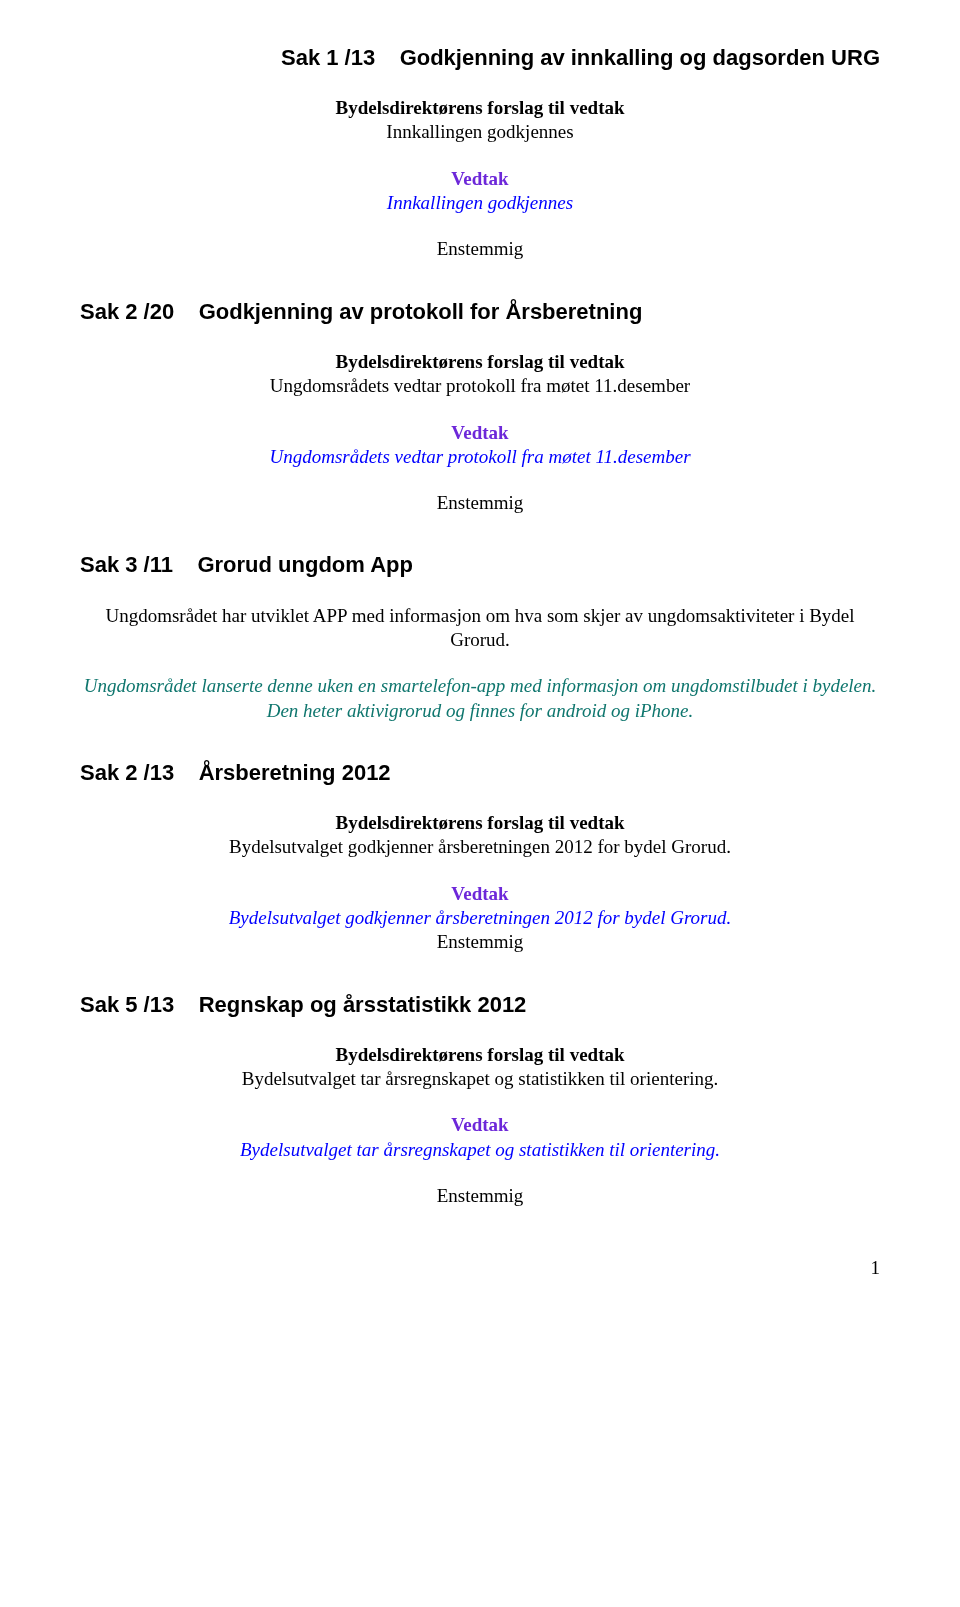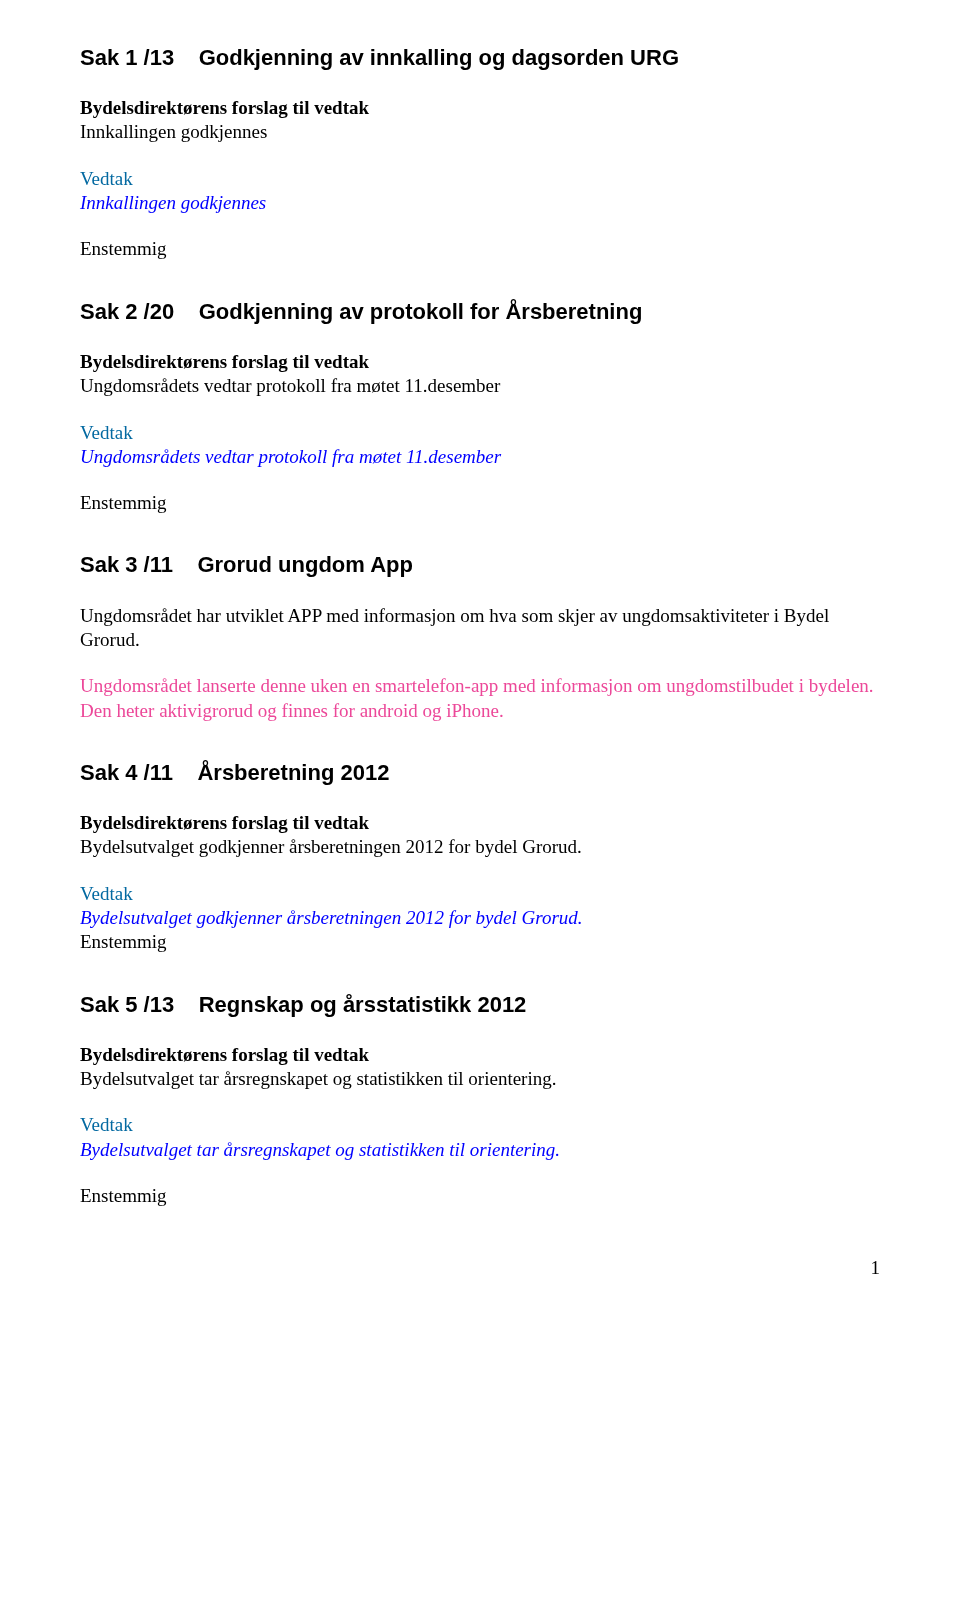--- a/index.html
+++ b/index.html
@@ -16,47 +16,50 @@
   .heading-row {
     font-family: Arial, Helvetica, sans-serif;
     font-weight: bold;
     font-size: 22px;
     color: #000000;
     margin-top: 36px;
     margin-bottom: 24px;
   }
   .heading-row.first {
     margin-top: 0;
+    text-align: right;
   }
   .heading-num {
     display: inline-block;
   }
   .heading-title {
     display: inline-block;
   }
   .label-bold {
     font-weight: bold;
     color: #000000;
   }
   .label-blue {
-    font-weight: normal;
-    color: #0369a1;
+    font-weight: bold;
+    color: #6d28d9;
   }
   .italic-blue {
     font-style: italic;
     color: #0000ff;
   }
   .italic-body {
-    color: #ec4899;
+    font-style: italic;
+    color: #0f766e;
   }
   .block {
     margin-bottom: 22px;
   }
   .block p {
     margin: 0;
+    text-align: center;
   }
   .page-number {
     text-align: right;
     font-family: "Times New Roman", Times, serif;
     font-size: 19px;
     margin-top: 48px;
     color: #000000;
   }
 </style>
 </head>
@@ -107,21 +110,21 @@
 
 <div class="block">
   <p>Ungdomsrådet har utviklet APP med informasjon om hva som skjer av ungdomsaktiviteter i Bydel Grorud.</p>
 </div>
 
 <div class="block">
   <p class="italic-body">Ungdomsrådet lanserte denne uken en smartelefon-app med informasjon om ungdomstilbudet i bydelen. Den heter aktivigrorud og finnes for android og iPhone.</p>
 </div>
 
 <div class="heading-row">
-  <span class="heading-num">Sak 4 /11</span>&nbsp;&nbsp;&nbsp;
+  <span class="heading-num">Sak 2 /13</span>&nbsp;&nbsp;&nbsp;
   <span class="heading-title">Årsberetning 2012</span>
 </div>
 
 <div class="block">
   <p class="label-bold">Bydelsdirektørens forslag til vedtak</p>
   <p>Bydelsutvalget godkjenner årsberetningen 2012 for bydel Grorud.</p>
 </div>
 
 <div class="block">
   <p class="label-blue">Vedtak</p>

